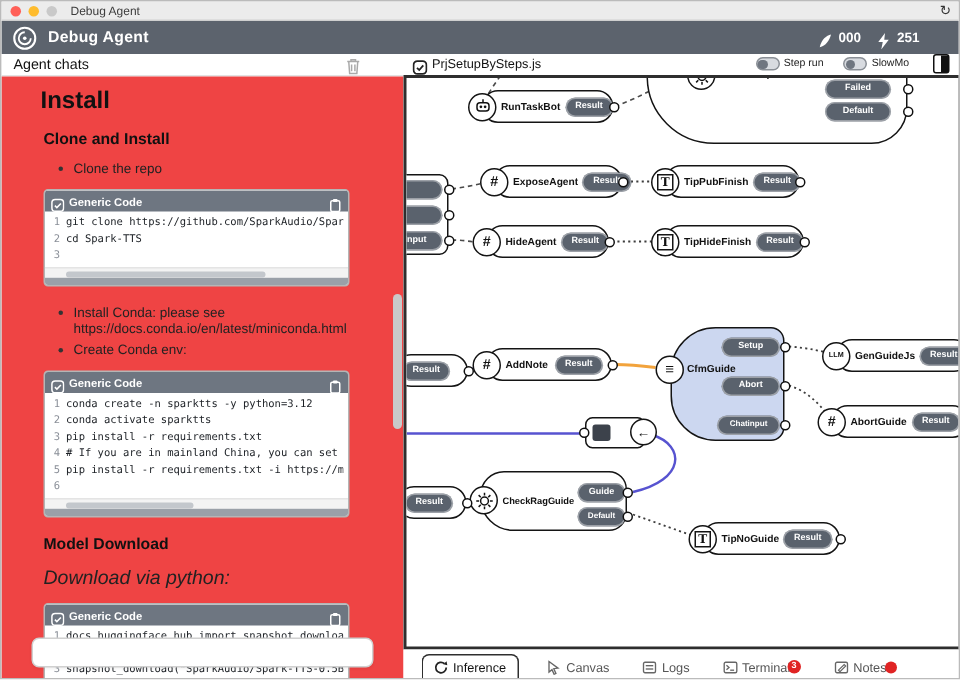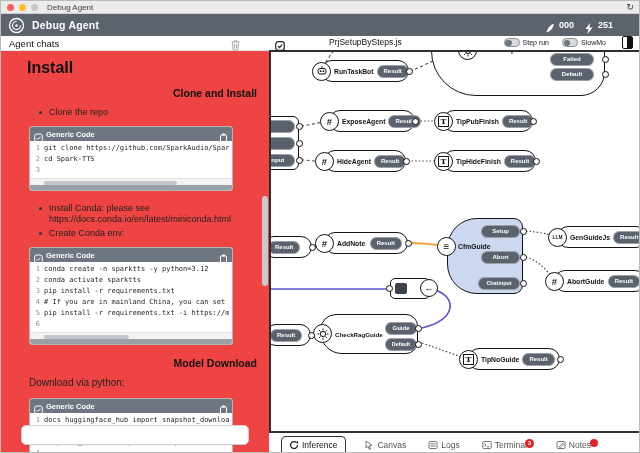--- a/index.html
+++ b/index.html
@@ -26,38 +26,38 @@
   #toolbar .right { position:absolute; right:28px; top:0; height:22px; display:flex; align-items:center; gap:4px; }
   #toolbar .count { font-size:9px; font-weight:bold; }
   #toolbar .ticon { width:10px; height:11px; }
   
   #left-header { position:absolute; left:0; top:35px; width:268px; height:15px;
     background:#fff; border-bottom:1px solid #e2e2e2;padding-left:44px; }
   #left-header .hd { font-size:9.5px; color:#111; position:absolute; left:8px; top:2px; }
   #left-header .trash { position:absolute; right:28px; top:1px; width:11px; height:12px; }
   #right-header { position:absolute; left:268px; top:35px; width:372px; height:14px; background:#fff; }
   #right-header .filetab { position:absolute; left:6px; top:1px; display:flex; align-items:center; gap:3px; }
-  #right-header .filetab .fname { font-size:8.5px; color:#111;margin-left:41px; }
+  #right-header .filetab .fname { font-size:8.5px; color:#111; }
   .cbx { width:10px; height:10px; }
   .toggle-group { position:absolute; top:2px; display:flex; align-items:center; gap:3px; }
   .tg-steprun { right:92px; } .tg-slowmo { right:35px; }
   .toggle { width:16px; height:9px; border-radius:5px; background:#d8dbe0; border:1px solid #8a8f96; position:relative; }
   .toggle .knob { position:absolute; left:0.5px; top:0.5px; width:6.5px; height:6.5px; border-radius:50%; background:#6f7680; }
   .toggle-label { font-size:7px; color:#222; }
   .battery { position:absolute; right:8px; top:0px; width:11px; height:13px; border:1.5px solid #111; border-radius:2px;
     background:linear-gradient(90deg,#fff 50%,#111 50%); }
   
   #left-panel { position:absolute; left:0; top:50px; width:268px; height:403px; background:#ef4444; overflow:hidden; }
   #doc { position:absolute; left:0; top:0; width:256px; padding:4px 0 0 28px; }
   #doc h1 { font-size:16px; font-weight:bold; color:#111; margin:4px 0 10px -2px; }
-  #doc h3 { font-size:10.5px; font-weight:bold; color:#111; margin:0 0 8px 0;text-align:right; }
+  #doc h3 { font-size:10.5px; font-weight:bold; color:#111; margin:0 0 8px 0; }
   #doc ul { list-style:none; margin:0 0 8px 0; }
   #doc li { font-size:9px; color:#222; margin:0 0 3px 20px; position:relative; width:196px; line-height:11px; }
   #doc li::before { content:""; position:absolute; left:-10px; top:4px; width:3px; height:3px; border-radius:50%; background:#333; }
-  #doc p.plain { font-size:10px; color:#222; margin:0 0 10px 0; }
+  #doc p.plain { font-size:13px; color:#222; margin:0 0 10px 0;font-style:italic; }
   .codeblock { width:204px; border:1px solid #b5b5b5; border-radius:3px; overflow:hidden; background:#fff; margin:2px 0 12px 0; }
   .cb-head { height:14px; background:#6e7681; display:flex; align-items:center; padding:0 4px; gap:3px; }
   .cb-head .cb-title { color:#fff; font-size:7.5px; font-weight:bold; flex:1; }
   .cb-head .cbx-w, .cb-head .clip { width:9px; height:10px; flex:none; }
   .cb-body { padding:2px 0; counter-reset:ln; }
   .cl { display:flex; height:11px; line-height:11px; font-family:"DejaVu Sans Mono", monospace; font-size:7px; white-space:pre; overflow:hidden; }
   .cl .ln { width:14px; text-align:right; color:#8a8f98; flex:none; padding-right:4px; }
   .cl .ln::before { counter-increment:ln; content:counter(ln); }
   .cl .cc { color:#1b1f24; overflow:hidden; }
   .cb-scroll { height:7px; background:#f3f3f3; position:relative; border-top:1px solid #e4e4e4; }
@@ -90,21 +90,21 @@
     font-size:6px; font-weight:bold; padding:0 7px; white-space:nowrap; text-align:center;
     box-shadow:inset 0 0 0 1px rgba(255,255,255,.4); margin-left:auto; }
   .chip.abs { position:absolute; padding:0; }
   .port { position:absolute; width:7px; height:7px; border-radius:50%; background:#fff; border:1.5px solid #0f0f0f; }
   .oport { right:-5px; top:50%; margin-top:-3.5px; }
   .blob { border-radius:14px; }
   .nlabel.abs { position:absolute; margin:0; }
   
   #tabbar { position:absolute; left:268px; top:432px; width:372px; height:21px; background:#fff;
     display:flex; align-items:flex-end; padding-left:12px; gap:14px; }
-  .tab { display:flex; align-items:flex-start; gap:3px; font-size:8.5px; color:#555; padding:2px 4px 4px 4px; position:relative; }
+  .tab { display:flex; align-items:flex-end; gap:3px; font-size:8.5px; color:#555; padding:2px 4px 4px 4px; position:relative; }
   .tab svg { width:10px; height:10px; }
   .tab.active { border:1.5px solid #2e2e2e; border-bottom:none; border-radius:5px 5px 0 0; color:#111;
     background:#fff; margin-top:-2px; padding:3px 8px 4px 7px; }
   .badge { background:var(--badge-red); color:#fff; border-radius:50%; width:9px; height:9px; font-size:6px;
     line-height:9px; text-align:center; font-weight:bold; margin-left:-5px; position:relative; top:-1px; }
   .dotbadge { background:var(--badge-red); border-radius:50%; width:8px; height:8px; margin-left:-4px; position:relative; top:-1px; }
 </style>
 </head>
 <body>
 

